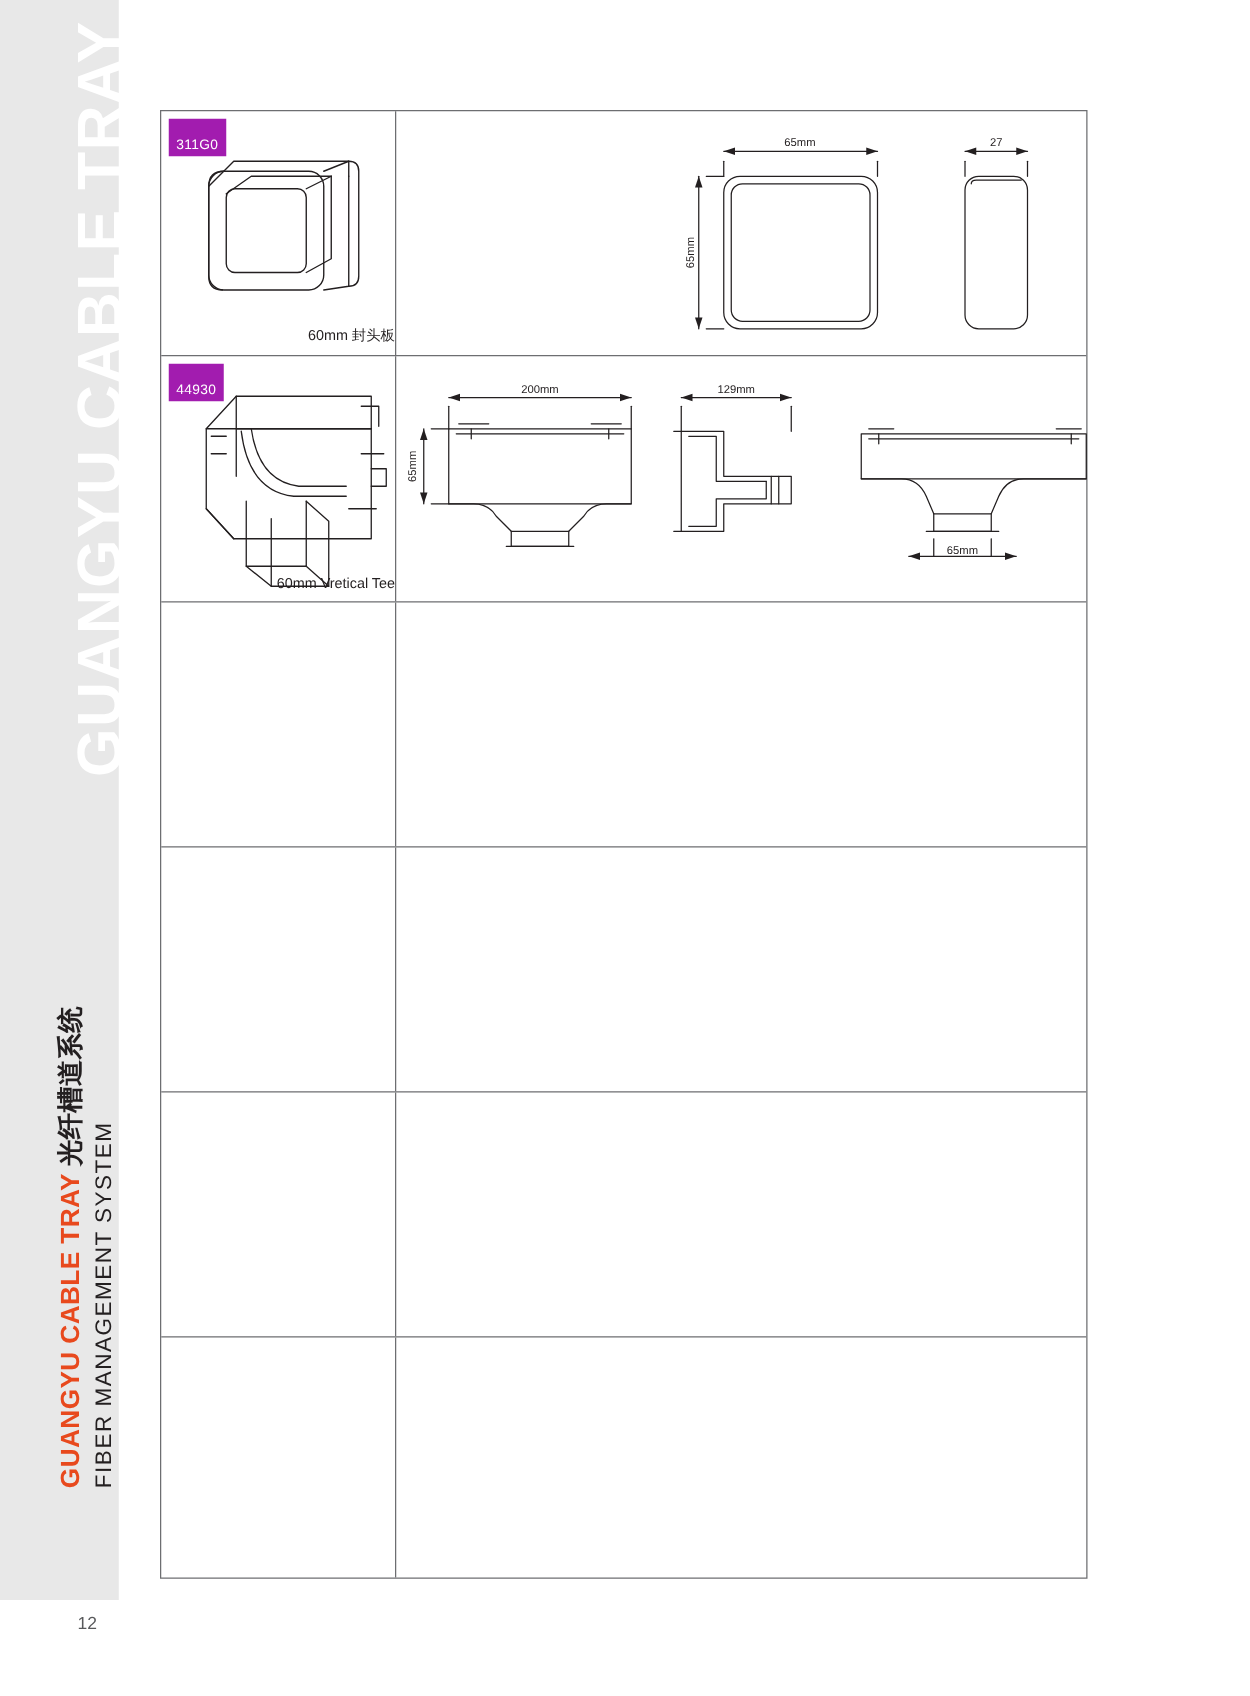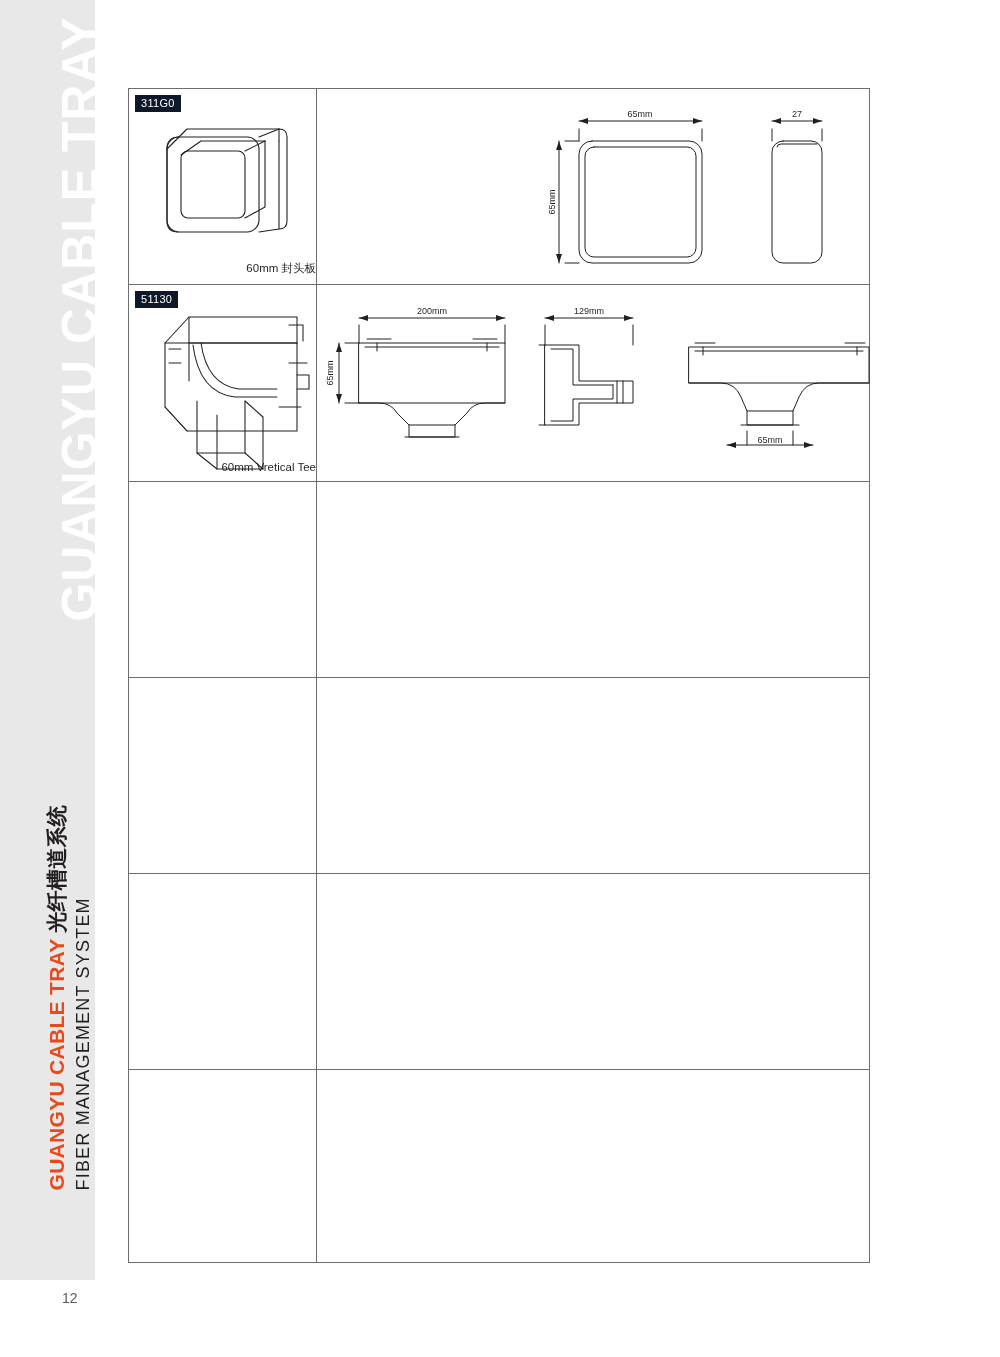--- a/index.html
+++ b/index.html
@@ -103,25 +103,25 @@
   .cell-right {
     flex: 1 1 auto;
     position: relative;
     box-sizing: border-box;
   }
 
   .code-tag {
     position: absolute;
     left: 6px;
     top: 6px;
-    background: #0f172a;
+    background: #a21caf;
     color: #ffffff;
     font-size: 11px;
     line-height: 14px;
-    padding: 1px 6px 2px 6px;
+    padding: 14px 6px 2px 6px;
     letter-spacing: 0.3px;
     text-align: right;
   }
   .part-caption {
     position: absolute;
     left: 0;
     right: 0;
     bottom: 8px;
     text-align: right;
     font-size: 11.5px;
@@ -211,21 +211,21 @@
           <text class="dimlabel" x="323" y="28" text-anchor="middle">65mm</text>
           <text class="dimlabel" x="480" y="28" text-anchor="middle">27</text>
           <text class="dimlabel" x="238" y="113" text-anchor="middle" transform="rotate(-90 238 113)">65mm</text>
         </svg>
       </div>
     </div>
   </div>
 
   <div class="row" style="height:197px;">
     <div class="cell-left">
-      <div class="code-tag">51130</div>
+      <div class="code-tag">44930</div>
       <div class="draw">
         <svg width="188" height="197" viewBox="0 0 188 197">
           <g fill="none" stroke="#231f20" stroke-width="1.05" stroke-linejoin="round" stroke-linecap="round">
 
             <path d="M36 58 L60 32 L168 32 L168 58"></path>
             <path d="M36 58 L36 122 L58 146 L168 146 L168 58 Z"></path>
             <path d="M36 122 L58 146"></path>
             <path d="M60 32 L60 96"></path>
             <path d="M168 58 L60 58"></path>
 

